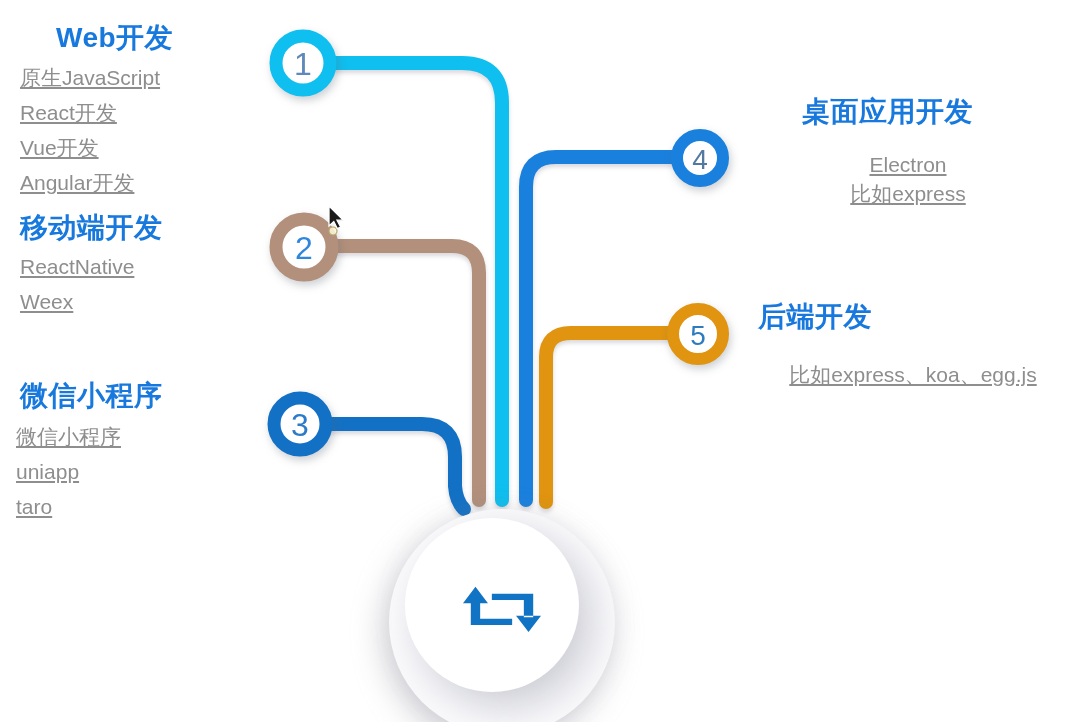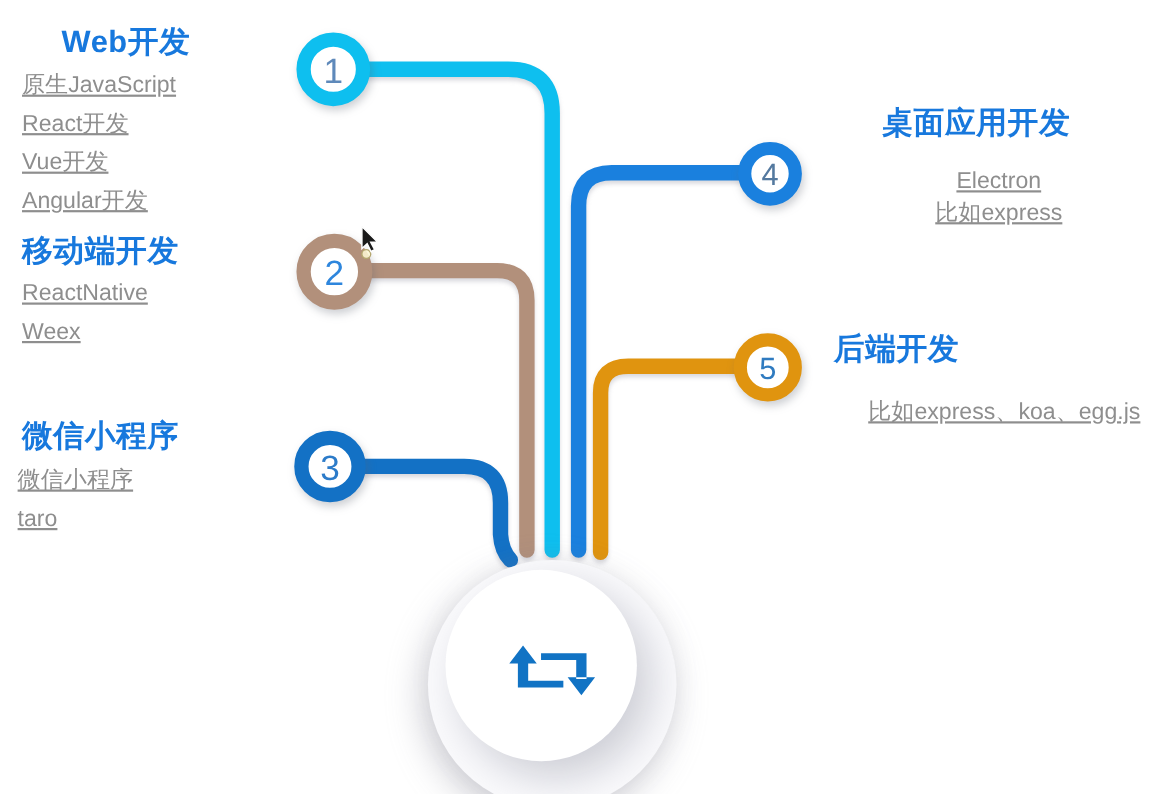--- a/index.html
+++ b/index.html
@@ -92,20 +92,21 @@
   <div class="sec-items left abs" style="left:20px;top:249px;width:280px;">
     <div>ReactNative</div>
     <div>Weex</div>
   </div>
 
   <div class="section" style="left:20px;top:380px;width:280px;">
     <div class="sec-title">微信小程序</div>
   </div>
   <div class="sec-items left abs" style="left:16px;top:419px;width:280px;">
     <div>微信小程序</div>
+    <div>uniapp</div>
     <div>taro</div>
   </div>
 
   <div class="section" style="left:758px;top:96px;width:300px;margin-left:44px;">
     <div class="sec-title">桌面应用开发</div>
   </div>
   <div class="sec-items right abs" style="left:758px;top:150px;width:300px;">
     <div>Electron</div>
     <div>比如express</div>
   </div>

